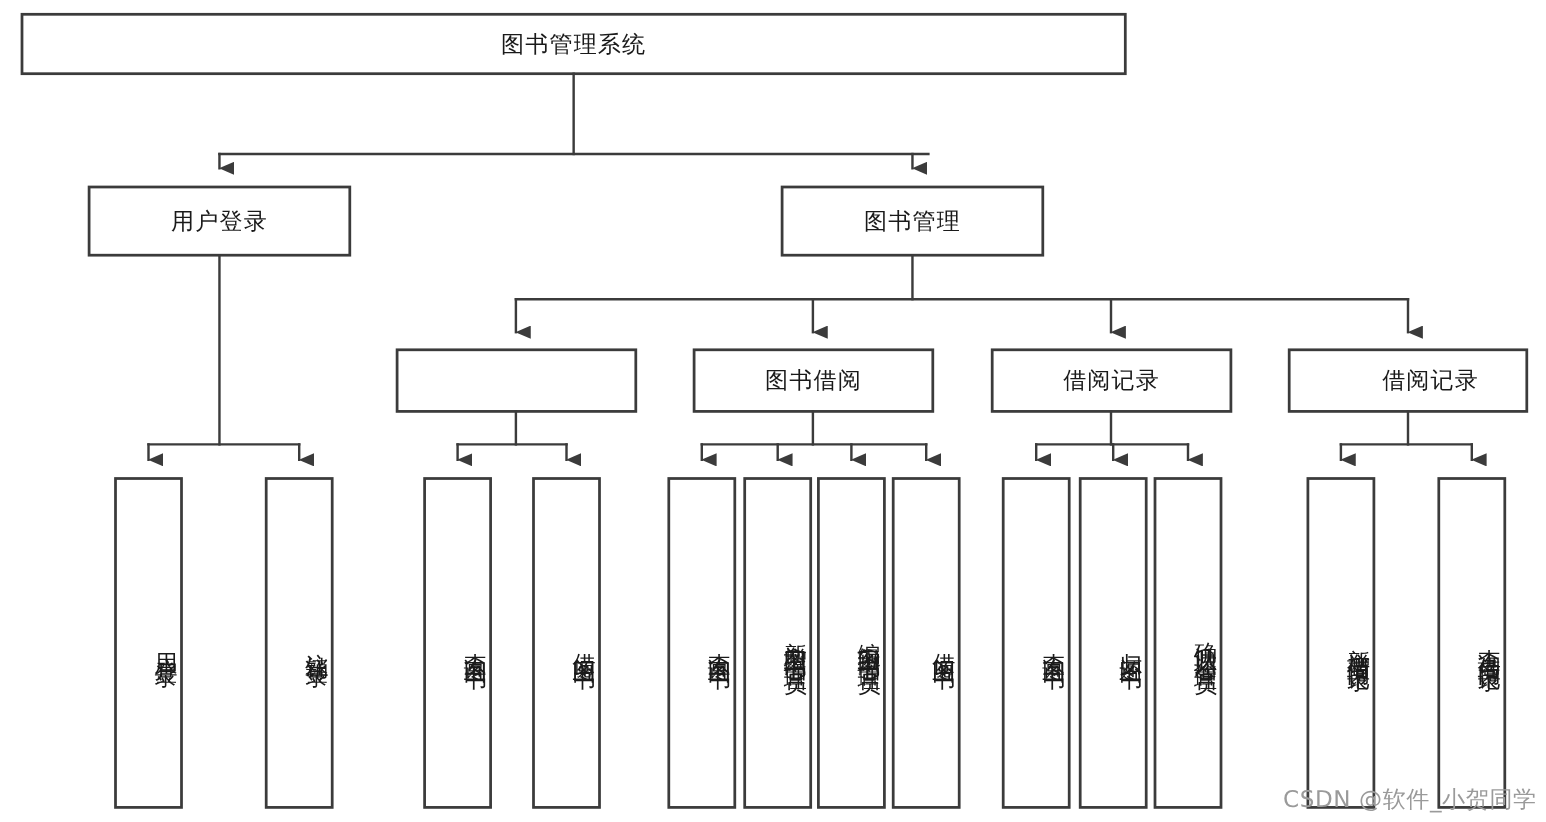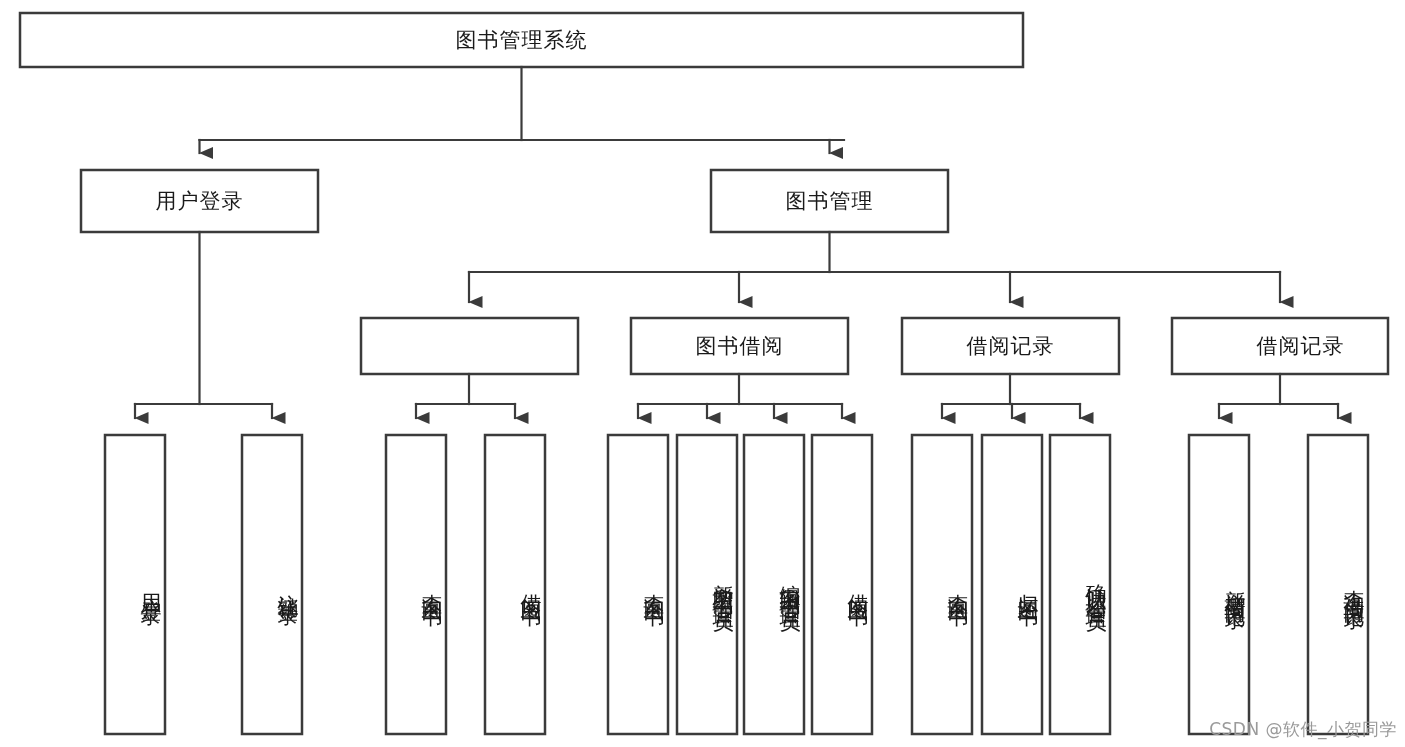--- a/index.html
+++ b/index.html
@@ -64,21 +64,21 @@
     text-orientation: upright;
     letter-spacing: 4px;
     white-space: nowrap;
     pointer-events: none;
     overflow: hidden;
   }
   .watermark {
     position: absolute;
     right: 8px;
     bottom: 6px;
-    font-size: 17px;
+    font-size: 21px;
     color: #9a9a9a;
     letter-spacing: 0.5px;
     white-space: nowrap;
     pointer-events: none;
   }
 </style>
 </head>
 <body>
 
 <div id="diagram-root">

